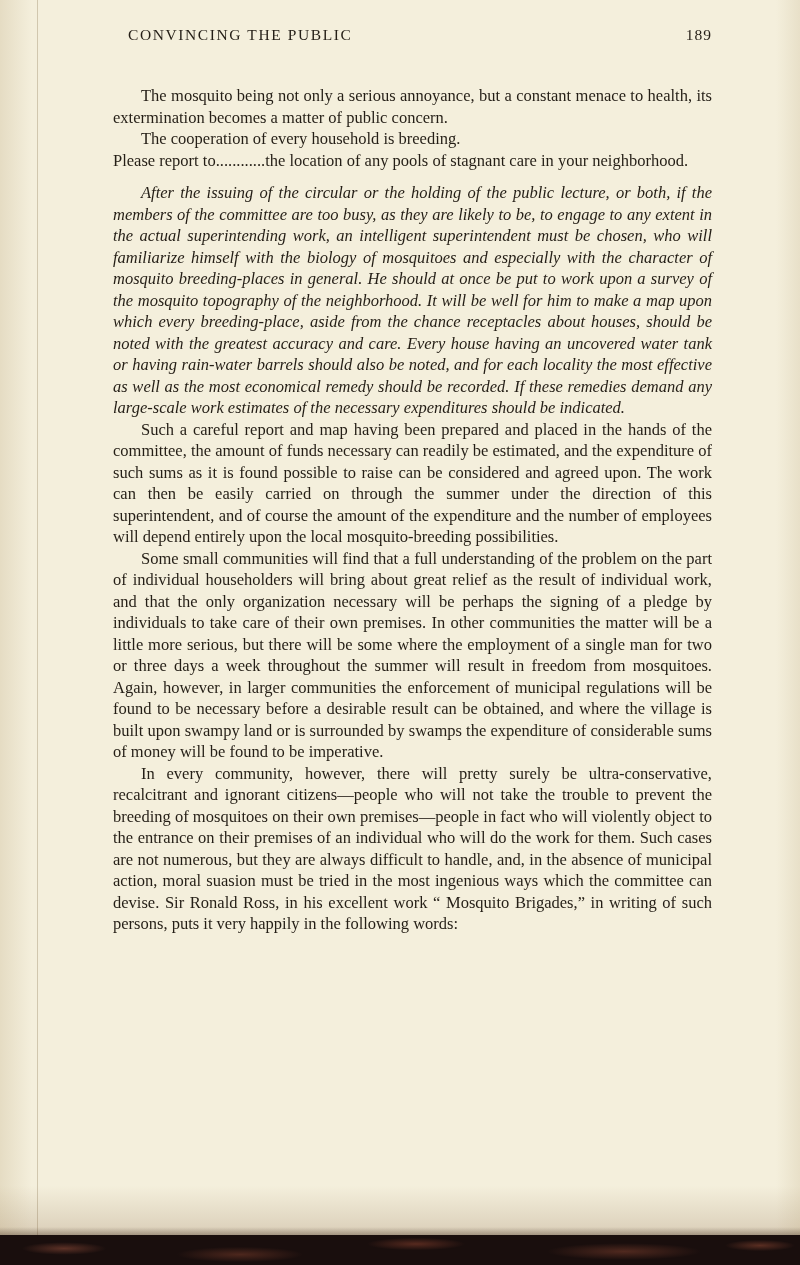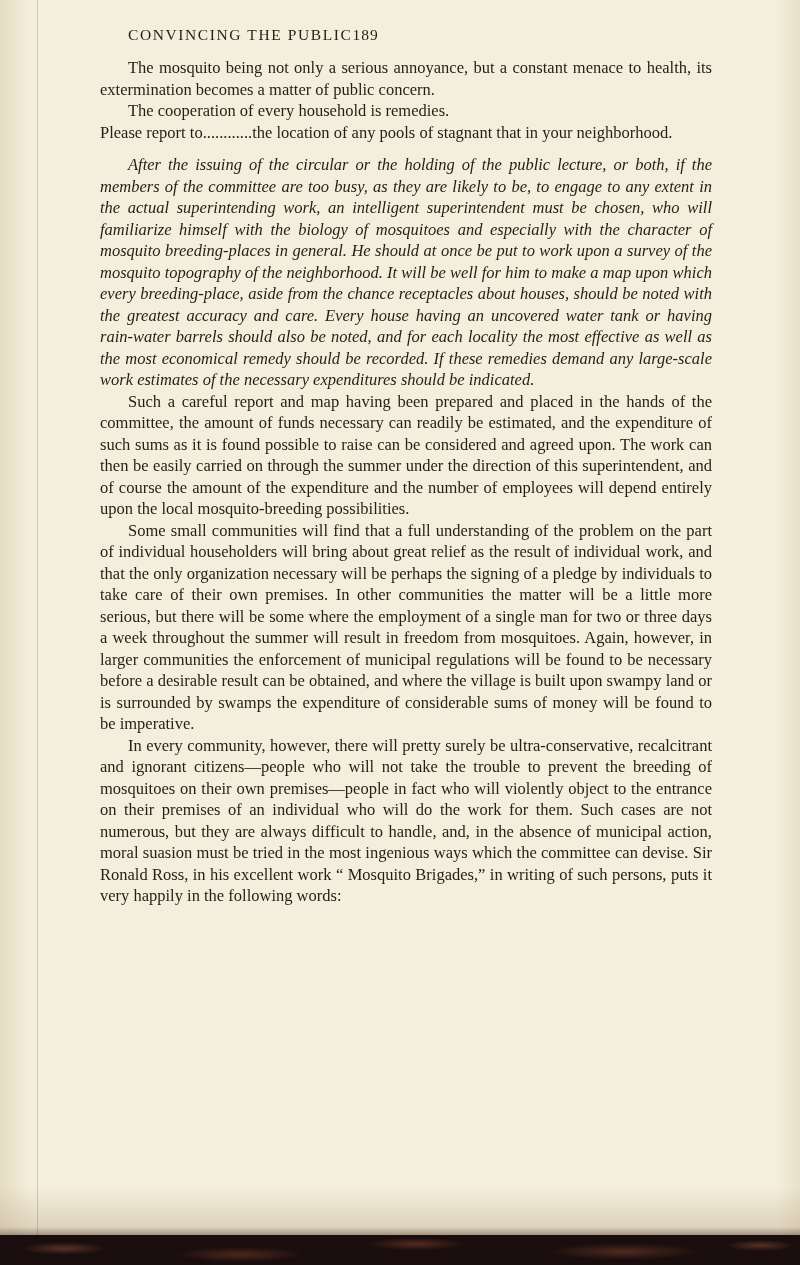--- a/index.html
+++ b/index.html
@@ -24,32 +24,33 @@
     padding: 26px 88px 0 100px;
   }
   .page-crease {
     position: absolute;
     left: 37px; top: 0; bottom: 0;
     width: 1px;
     background: rgba(130,105,70,0.3);
   }
   .running-head {
     display: flex;
-    justify-content: flex-start;
+    justify-content: space-between;
     align-items: baseline;
     font-size: 15.5px;
     letter-spacing: 1.6px;
     padding-left: 28px;
-    margin-bottom: 13px;
+    margin-bottom: 41px;
     white-space: nowrap;
   }
   .head-page-num { letter-spacing: 1px; }
   .text-block {
     font-size: 16.5px;
     line-height: 21.5px;
+    margin-left: 13px;
   }
   .para { text-align: justify; }
   .para.indent { text-indent: 28px; }
   .para.space-before { margin-top: 11px; font-style: italic; }
   .book-edge {
     position: absolute;
     left: 0; right: 0; bottom: 0;
     height: 30px;
     background:
       radial-gradient(ellipse 60px 9px at 8% 45%, #5c3126 0%, rgba(92,49,38,0) 70%),
@@ -70,22 +71,22 @@
 <body>
 
 <div class="page">
   <div class="page-crease"></div>
   <div class="running-head">
     <span class="head-title">CONVINCING THE PUBLIC</span>
     <span class="head-page-num">189</span>
   </div>
   <div class="text-block" id="text-block">
       <p class="para indent">The mosquito being not only a serious annoyance, but a constant menace to health, its extermination becomes a matter of public concern.</p>
-      <p class="para indent">The cooperation of every household is remedies.</p>
-      <p class="para">Please report to............the location of any pools of stagnant that in your neighborhood.</p>
+      <p class="para indent">The cooperation of every household is breeding.</p>
+      <p class="para">Please report to............the location of any pools of stagnant care in your neighborhood.</p>
       <p class="para indent space-before">After the issuing of the circular or the holding of the public lecture, or both, if the members of the committee are too busy, as they are likely to be, to engage to any extent in the actual superintending work, an intelligent superintendent must be chosen, who will familiarize himself with the biology of mosquitoes and especially with the character of mosquito breeding-places in general. He should at once be put to work upon a survey of the mosquito topography of the neighborhood. It will be well for him to make a map upon which every breeding-place, aside from the chance receptacles about houses, should be noted with the greatest accuracy and care. Every house having an uncovered water tank or having rain-water barrels should also be noted, and for each locality the most effective as well as the most economical remedy should be recorded. If these remedies demand any large-scale work estimates of the necessary expenditures should be indicated.</p>
       <p class="para indent">Such a careful report and map having been prepared and placed in the hands of the committee, the amount of funds necessary can readily be estimated, and the expenditure of such sums as it is found possible to raise can be considered and agreed upon. The work can then be easily carried on through the summer under the direction of this superintendent, and of course the amount of the expenditure and the number of employees will depend entirely upon the local mosquito-breeding possibilities.</p>
       <p class="para indent">Some small communities will find that a full understanding of the problem on the part of individual householders will bring about great relief as the result of individual work, and that the only organization necessary will be perhaps the signing of a pledge by individuals to take care of their own premises. In other communities the matter will be a little more serious, but there will be some where the employment of a single man for two or three days a week throughout the summer will result in freedom from mosquitoes. Again, however, in larger communities the enforcement of municipal regulations will be found to be necessary before a desirable result can be obtained, and where the village is built upon swampy land or is surrounded by swamps the expenditure of considerable sums of money will be found to be imperative.</p>
       <p class="para indent">In every community, however, there will pretty surely be ultra-conservative, recalcitrant and ignorant citizens—people who will not take the trouble to prevent the breeding of mosquitoes on their own premises—people in fact who will violently object to the entrance on their premises of an individual who will do the work for them. Such cases are not numerous, but they are always difficult to handle, and, in the absence of municipal action, moral suasion must be tried in the most ingenious ways which the committee can devise. Sir Ronald Ross, in his excellent work “ Mosquito Brigades,” in writing of such persons, puts it very happily in the following words:</p>
     </div>
 </div>
 
 <div class="edge-shadow"></div>
 <div class="book-edge"></div>
 

